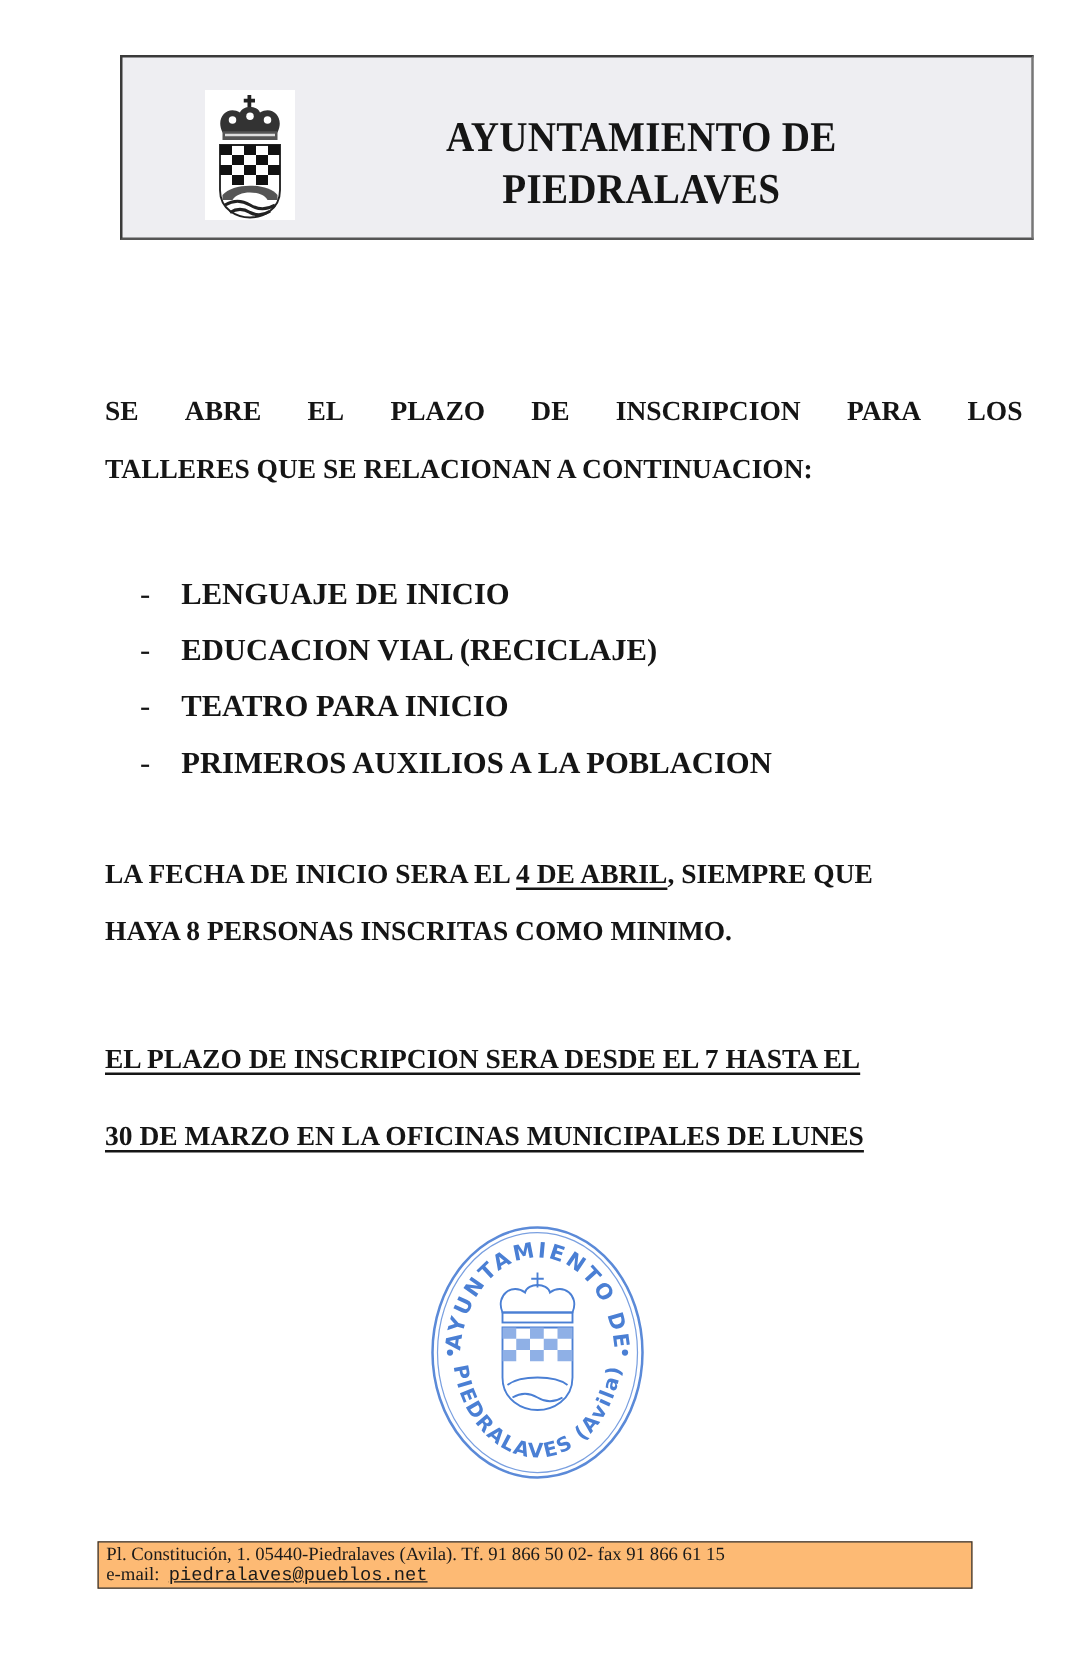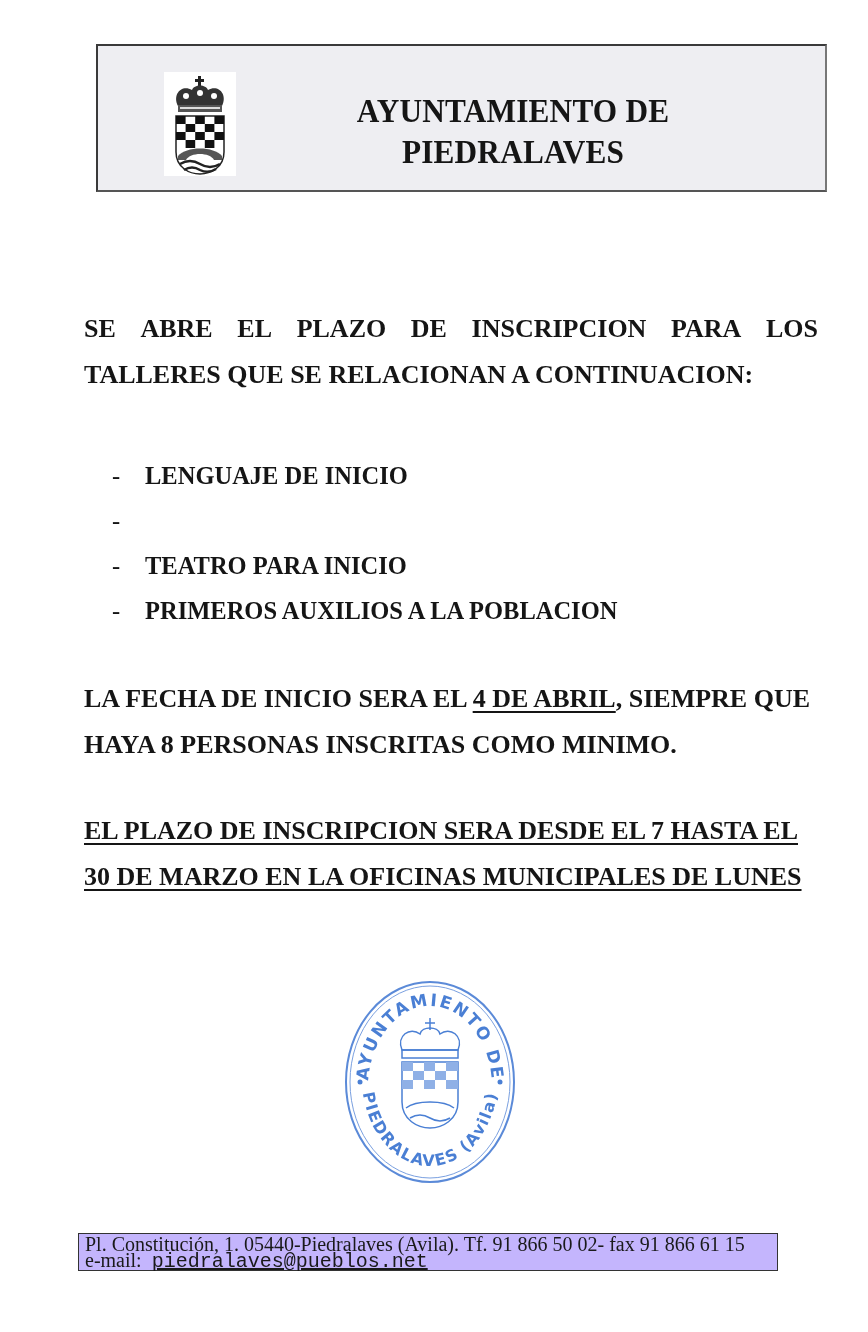--- a/index.html
+++ b/index.html
@@ -14,33 +14,33 @@
     }
     .crest {
       position: absolute; left: 66px; top: 26px; width: 72px; height: 104px; background: #fff;
     }
     .header-title {
       position: absolute; left: 150px; width: 530px; top: 44px;
       text-align: center; font-weight: bold; font-size: 34px; line-height: 41px;
       letter-spacing: 0.2px; transform: scaleX(0.92); transform-origin: center;
     }
     .para {
-      position: absolute; left: 84px; width: 734px; font-weight: bold; font-size: 26px;
+      position: absolute; left: 84px; width: 734px; font-weight: bold; font-size: 22px;
       line-height: 46px; text-transform: uppercase;
     }
     .just-line { display: flex; justify-content: space-between; }
     .list { position: absolute; left: 112px; top: 453px; font-weight: bold; font-size: 24.5px; line-height: 45px; }
     .list-item { display: flex; }
     .dash { width: 33px; font-weight: normal; }
-    .u { text-decoration: underline; text-decoration-thickness: 2px; text-underline-offset: 4px; }
+    .u { text-decoration: underline; text-decoration-thickness: 2px; text-underline-offset: 4px; margin-top: 16px; }
     .stamp { position: absolute; left: 340px; top: 978px; width: 180px; height: 208px; }
     .footer-box {
       position: absolute; left: 78px; top: 1233px; width: 700px; height: 38px;
-      background: #c4b5fd; border: 1.5px solid #333; box-sizing: border-box;
-      font-size: 20px; line-height: 16px; padding: 2px 6px; color: #1a1a1a;
+      background: #fdba74; border: 1.5px solid #333; box-sizing: border-box;
+      font-size: 15px; line-height: 16px; padding: 2px 6px; color: #1a1a1a;
     }
     .footer-box .email-link { text-decoration: underline; font-family: Liberation Mono, monospace; }
   </style>
 </head>
 <body>
 
 <div class="header-box">
   <div class="crest">
     <svg width="72" height="104" viewBox="0 0 72 104">
 
@@ -92,20 +92,21 @@
   <div>TALLERES QUE SE RELACIONAN A CONTINUACION:</div>
 </div>
 
 <div class="list">
   <div class="list-item">
     <span class="dash">-</span>
     <span>LENGUAJE DE INICIO</span>
   </div>
   <div class="list-item">
     <span class="dash">-</span>
+    <span>EDUCACION VIAL (RECICLAJE)</span>
   </div>
   <div class="list-item">
     <span class="dash">-</span>
     <span>TEATRO PARA INICIO</span>
   </div>
   <div class="list-item">
     <span class="dash">-</span>
     <span>PRIMEROS AUXILIOS A LA POBLACION</span>
   </div>
 </div>

